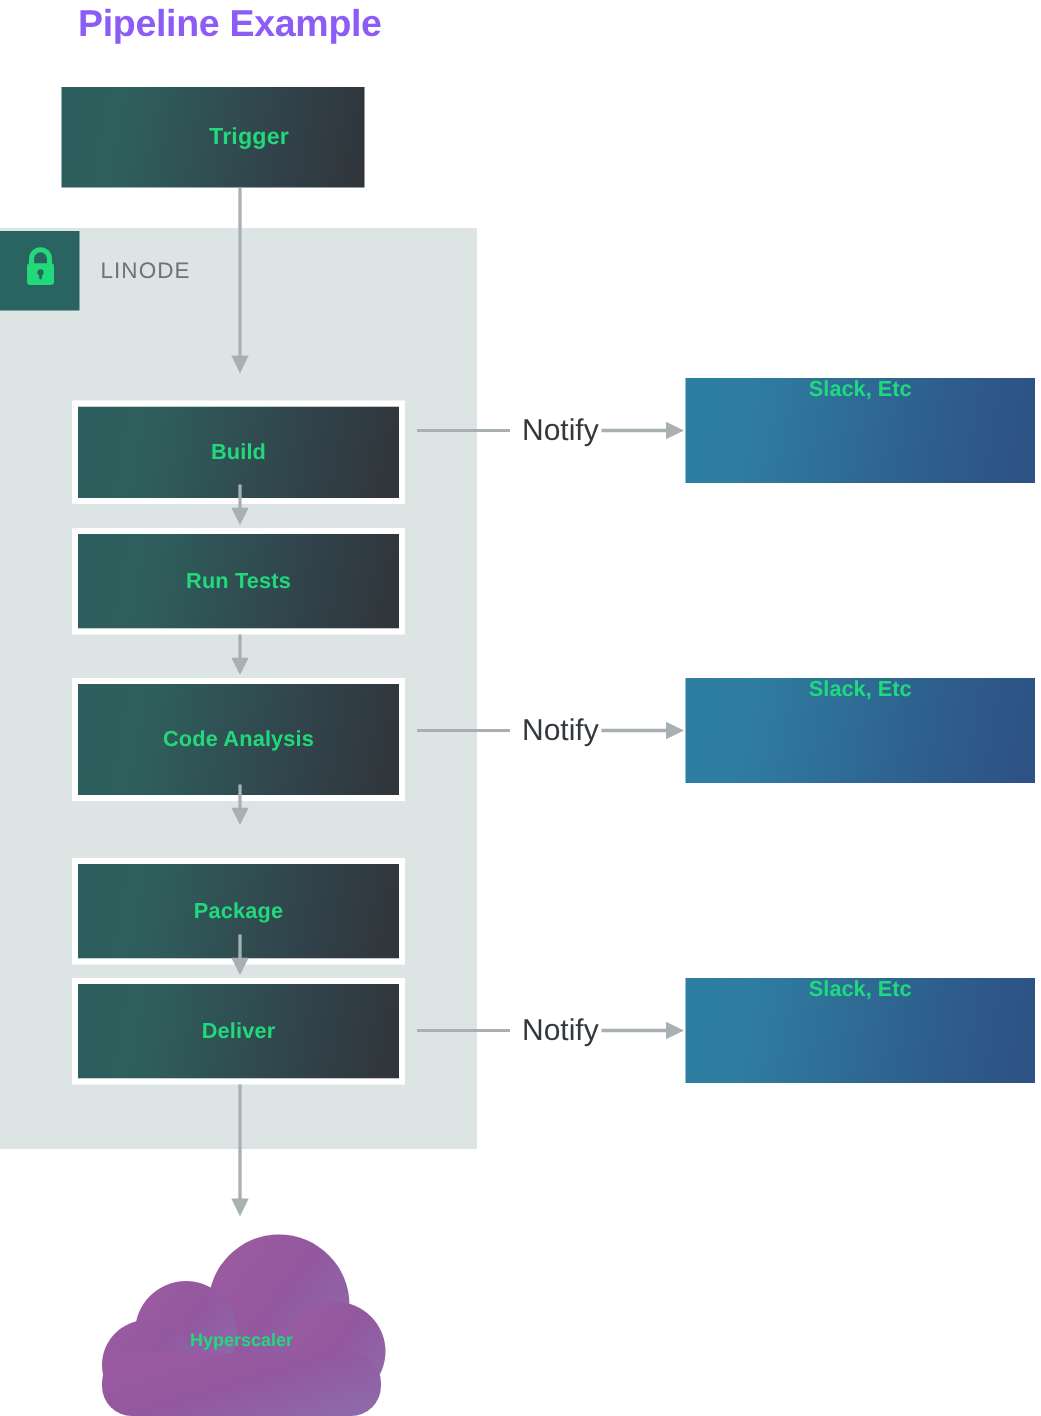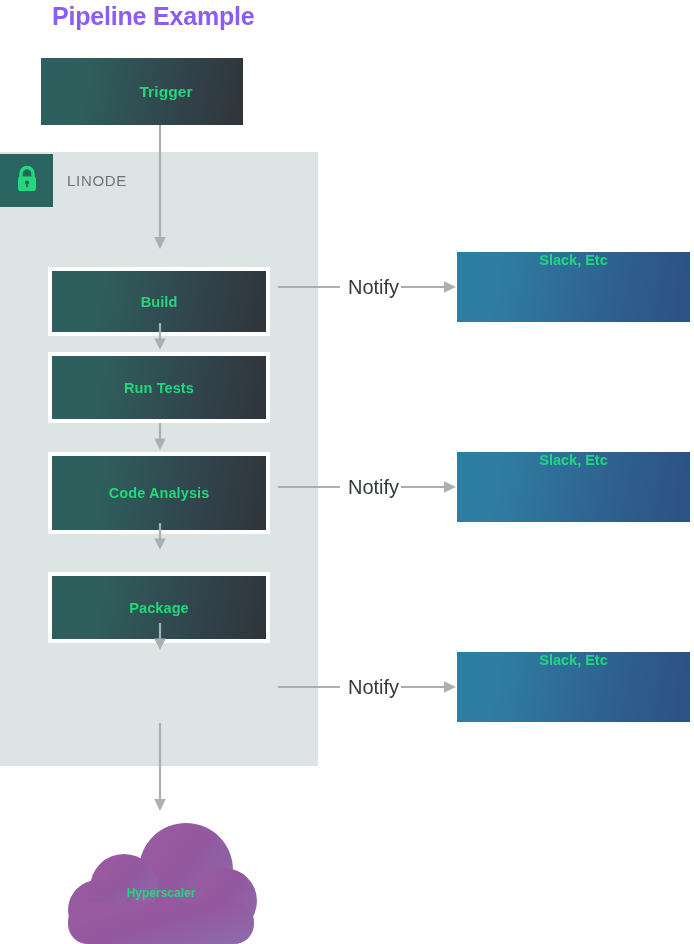--- a/index.html
+++ b/index.html
@@ -196,20 +196,23 @@
 
   <div class="step-box framed" style="left:48px; top:552px; width:222px; height:71px;margin-top:20px;">
     <span class="step-label">Package</span>
   </div>
 
   <svg class="arrow-svg" style="left:152px; top:623px;" width="16" height="29">
     <line x1="8" y1="0" x2="8" y2="17" stroke="#a9b0b2" stroke-width="2.2"></line>
     <polygon points="8,27 2.2,15.5 13.8,15.5" fill="#a9b0b2"></polygon>
   </svg>
 
+  <div class="step-box framed" style="left:48px; top:652px; width:222px; height:71px;">
+    <span class="step-label">Deliver</span>
+  </div>
 
   <svg class="arrow-svg" style="left:152px; top:723px;" width="16" height="90">
     <line x1="8" y1="0" x2="8" y2="77" stroke="#a9b0b2" stroke-width="2.2"></line>
     <polygon points="8,88 2.2,76 13.8,76" fill="#a9b0b2"></polygon>
   </svg>
 
   <div class="conn-line" style="left:278px; top:286px; width:62px;"></div>
   <div class="notify-label" style="left:348px; top:278px;">Notify</div>
   <svg class="arrow-svg" style="left:401px; top:279px;" width="56" height="16">
     <line x1="0" y1="8" x2="44" y2="8" stroke="#a9b0b2" stroke-width="2.2"></line>

